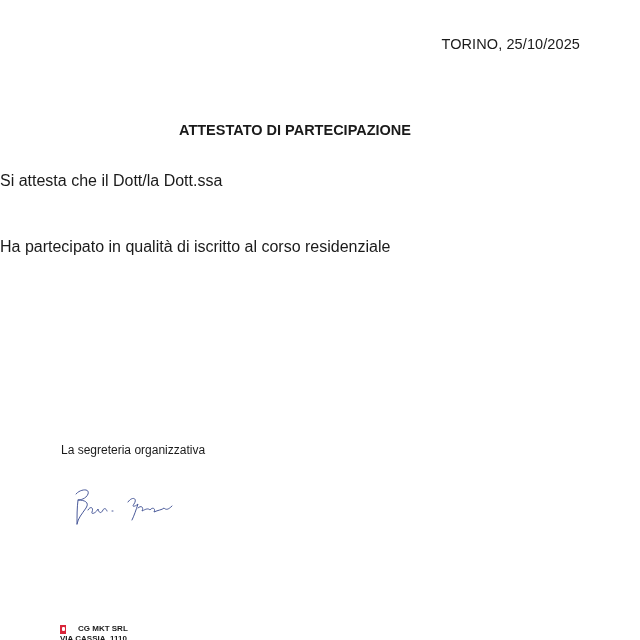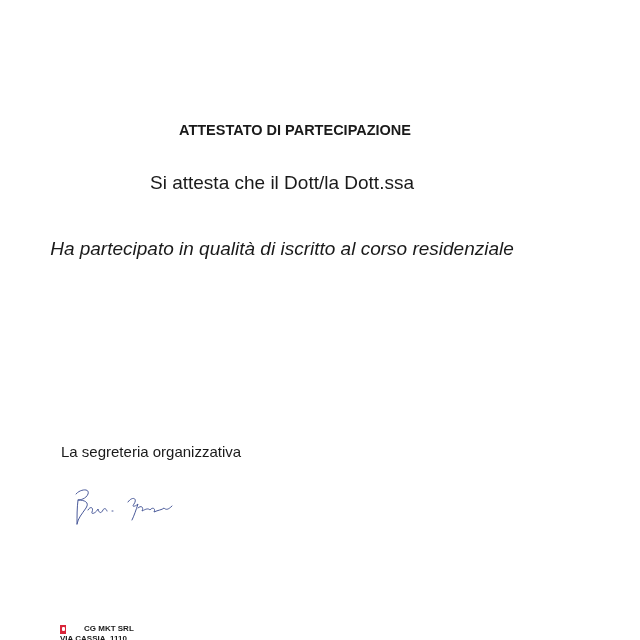--- a/index.html
+++ b/index.html
@@ -33,55 +33,54 @@
       left: 0;
       width: 590px;
       text-align: center;
       font-size: 14.5px;
       font-weight: bold;
     }
     .center-line {
       position: absolute;
       left: 0;
       width: 564px;
-      text-align: center;
-      font-size: 19px;
+      font-size: 16px;
     }
     .l1 { top: 172px; }
     .l2 { top: 205px; font-weight: bold; }
-    .l3 { top: 238px; font-style: italic; }
+    .l3 { top: 238px; }
     .l4 { top: 276px; }
     .l5 { top: 321px; }
     .b { font-weight: bold; }
     .secretariat {
       position: absolute;
       top: 443px;
       left: 61px;
-      font-size: 15px;
+      font-size: 12px;
     }
     .signature {
       position: absolute;
       top: 480px;
       left: 68px;
       width: 130px;
       height: 50px;
     }
     .footer {
       position: absolute;
       top: 624px;
       left: 60px;
       font-size: 8px;
       font-weight: bold;
       line-height: 10px;
       color: #1a1a1a;
     }
     .footer-row {
       display: flex;
       align-items: center;
-      gap: 18px;
+      gap: 12px;
       justify-content: flex-end;
     }
     .logo {
       width: 6px;
       height: 9px;
       background: #d9263a;
       position: relative;
       display: inline-block;
     }
     .logo::after {
@@ -93,20 +92,21 @@
       height: 4px;
       background: #ffffff;
       border-radius: 1px;
     }
   </style>
 </head>
 <body>
 
 <div class="page">
 
+  <div class="place-date">TORINO, 25/10/2025</div>
 
   <div class="title">ATTESTATO DI PARTECIPAZIONE</div>
 
   <div class="center-line l1">Si attesta che il Dott/la Dott.ssa</div>
 
 
   <div class="center-line l3">Ha partecipato in qualità di iscritto al corso residenziale</div>
 
 
 

